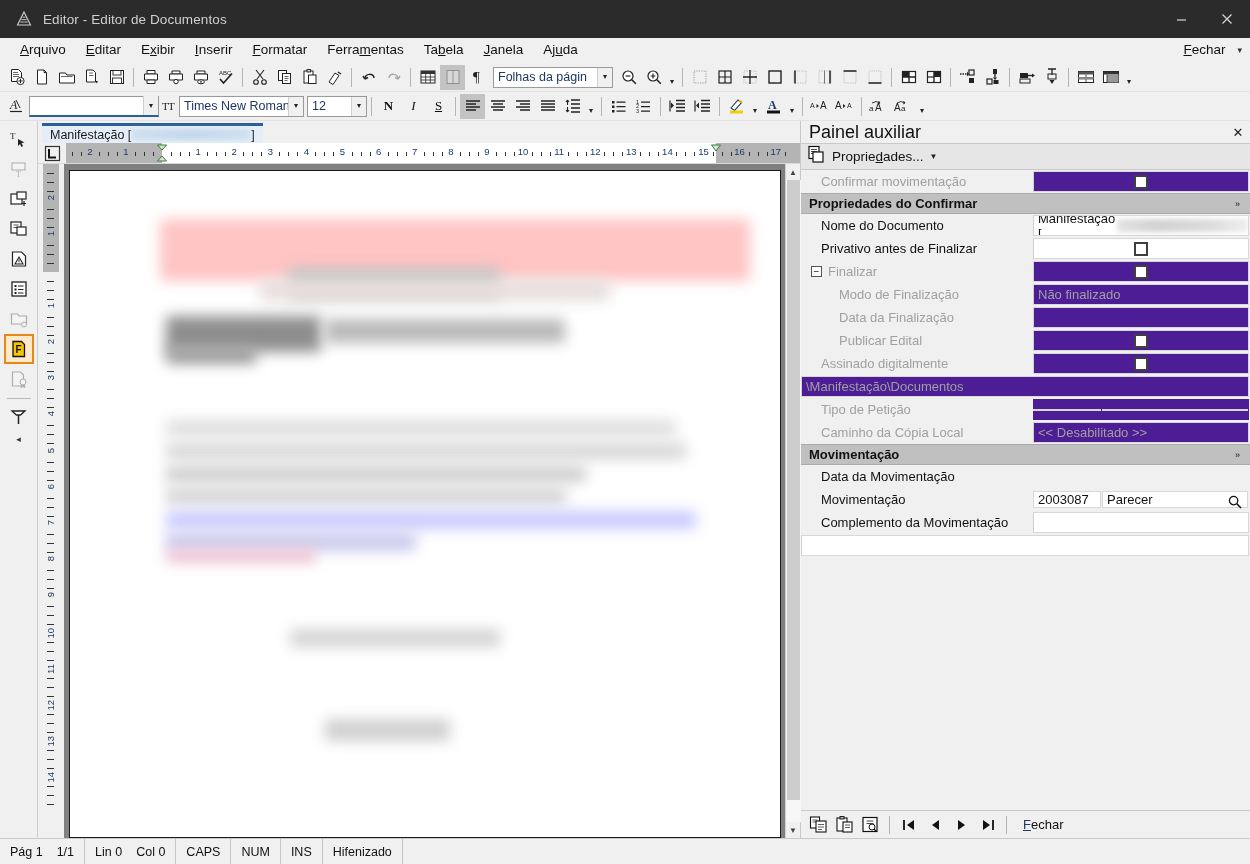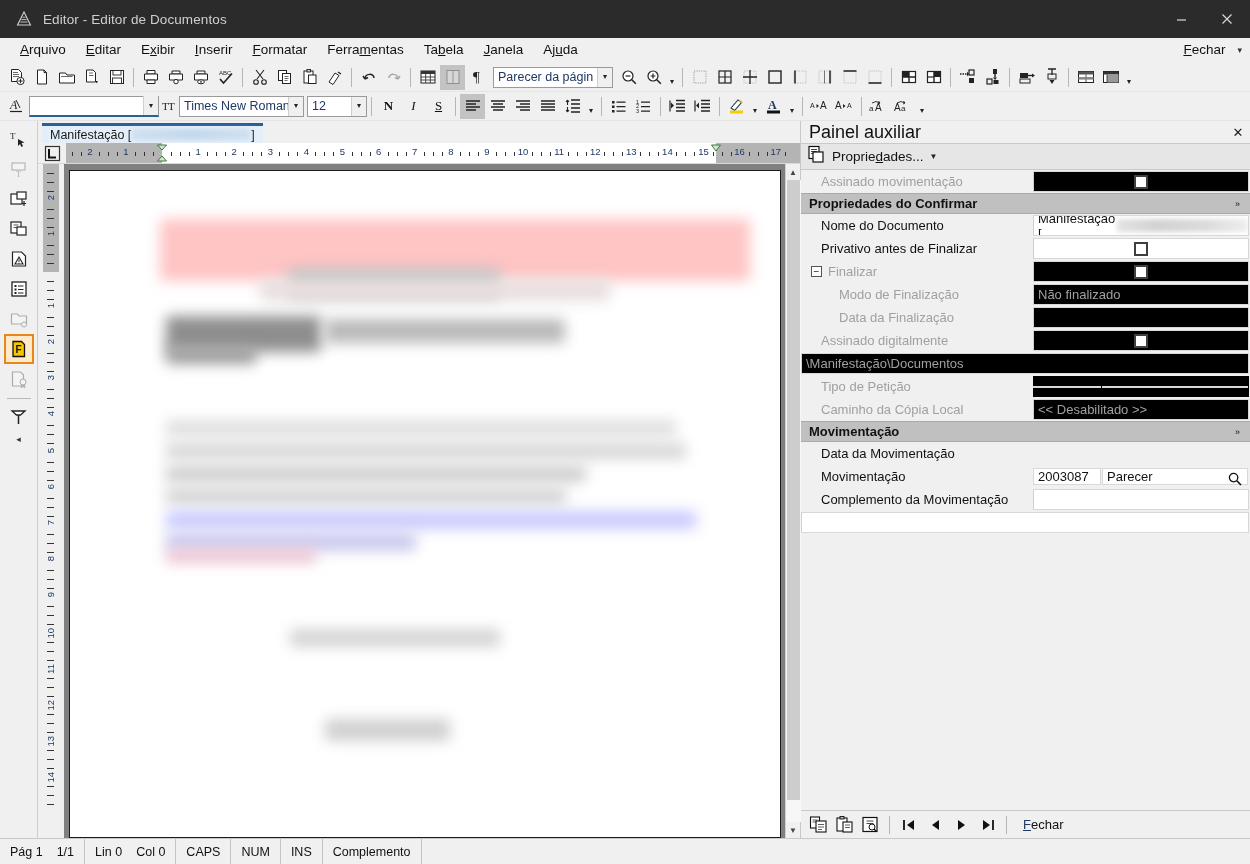--- a/index.html
+++ b/index.html
@@ -206,21 +206,21 @@
     white-space: nowrap; overflow: hidden;
   }
   .prow .plab.indent1 { padding-left: 10px; }
   .prow .plab.indent2 { padding-left: 38px; }
   .prow.disabled .plab { color: #a0a0a0; }
   .prow .pval {
     flex: 1; background: #fff; border: 1px solid #d8d8d8; border-left: 1px solid #cfcfcf;
     display: flex; align-items: center; font-size: 13px; color: #111; padding-left: 4px;
     margin: 1px 1px 1px 0; overflow: hidden; position: relative;
   }
-  .prow.disabled .pval { background: #000000; color: #a0a0a0; }
+  .prow.disabled .pval { background: #4c1d95; color: #a0a0a0; }
   .prow .pval.center { justify-content: center; padding-left: 0; }
   .chk {
     width: 14px; height: 14px; background: #fff; border: 2px solid #3f3f3f;
   }
   .prow.disabled .chk { border-color: #3f3f3f; }
   .sect {
     height: 21px; display: flex; align-items: center; background: #c0c0c0;
     border-top: 1px solid #aaa; border-bottom: 1px solid #aaa;
   }
   .sect .st { font-size: 13px; font-weight: bold; color: #111; padding-left: 8px; flex: 1; }
@@ -431,21 +431,21 @@
         <rect x="3" y="2.5" width="12" height="13" fill="#e8e8e8" stroke="#666" stroke-width="1"></rect>
         <path d="M9 2.5 v13" stroke="#666" stroke-width=".9"></path>
       </svg>
     </div>
     <div class="tb-btn">
       <svg width="18" height="18" viewBox="0 0 18 18">
         <text x="4" y="14" font-size="15" font-family="Liberation Serif, serif" fill="#222">¶</text>
       </svg>
     </div>
     <div class="combo" style="width:120px;margin:0 3px;">
-      <span class="cv">Parecer da págin</span>
+      <span class="cv">Folhas da págin</span>
       <span class="cbtn">
           <span class="caret-glyph">▾</span>
         </span>
     </div>
     <div class="tb-btn">
       <svg width="18" height="18" viewBox="0 0 18 18">
         <circle cx="8" cy="8" r="5" fill="#fff" stroke="#222" stroke-width="1.2"></circle>
         <path d="M5.6 8 h4.8" stroke="#222" stroke-width="1.2"></path>
         <path d="M11.8 11.8 l4 4" stroke="#222" stroke-width="1.6"></path>
       </svg>
@@ -1053,21 +1053,21 @@
             <rect x="6" y="7" width="10" height="10" fill="#fff" stroke="#111" stroke-width="1.2"></rect>
           </svg>
         </span>
         <span class="lbl">Proprie<u>d</u>ades...</span>
         <span class="cg">▼</span>
       </div>
 
       <div class="propgrid" id="propgrid">
           <div class="prow disabled">
             <div class="plab">
-              <span>Assinado movimentação</span>
+              <span>Confirmar movimentação</span>
             </div>
             <div class="pval center">
               <span class="chk"></span>
             </div>
           </div>
           <div class="sect">
             <span class="st">Propriedades do Confirmar</span>
             <span class="sc">»</span>
           </div>
           <div class="prow">
@@ -1100,20 +1100,28 @@
             <div class="plab indent2">
               <span>Modo de Finalização</span>
             </div>
             <div class="pval">Não finalizado</div>
           </div>
           <div class="prow disabled">
             <div class="plab indent2">
               <span>Data da Finalização</span>
             </div>
             <div class="pval"></div>
+          </div>
+          <div class="prow disabled">
+            <div class="plab indent2">
+              <span>Publicar Edital</span>
+            </div>
+            <div class="pval center">
+              <span class="chk"></span>
+            </div>
           </div>
           <div class="prow disabled">
             <div class="plab">
               <span>Assinado digitalmente</span>
             </div>
             <div class="pval center">
               <span class="chk"></span>
             </div>
           </div>
           <div class="prow disabled">
@@ -1239,17 +1247,17 @@
       <div class="sb-cell">
         <span>CAPS</span>
       </div>
       <div class="sb-cell">
         <span>NUM</span>
       </div>
       <div class="sb-cell">
         <span>INS</span>
       </div>
       <div class="sb-cell">
-        <span>Complemento</span>
+        <span>Hifenizado</span>
       </div>
       <div class="sb-cell grow"></div>
     </div>
 </div>
 
 </body></html>

